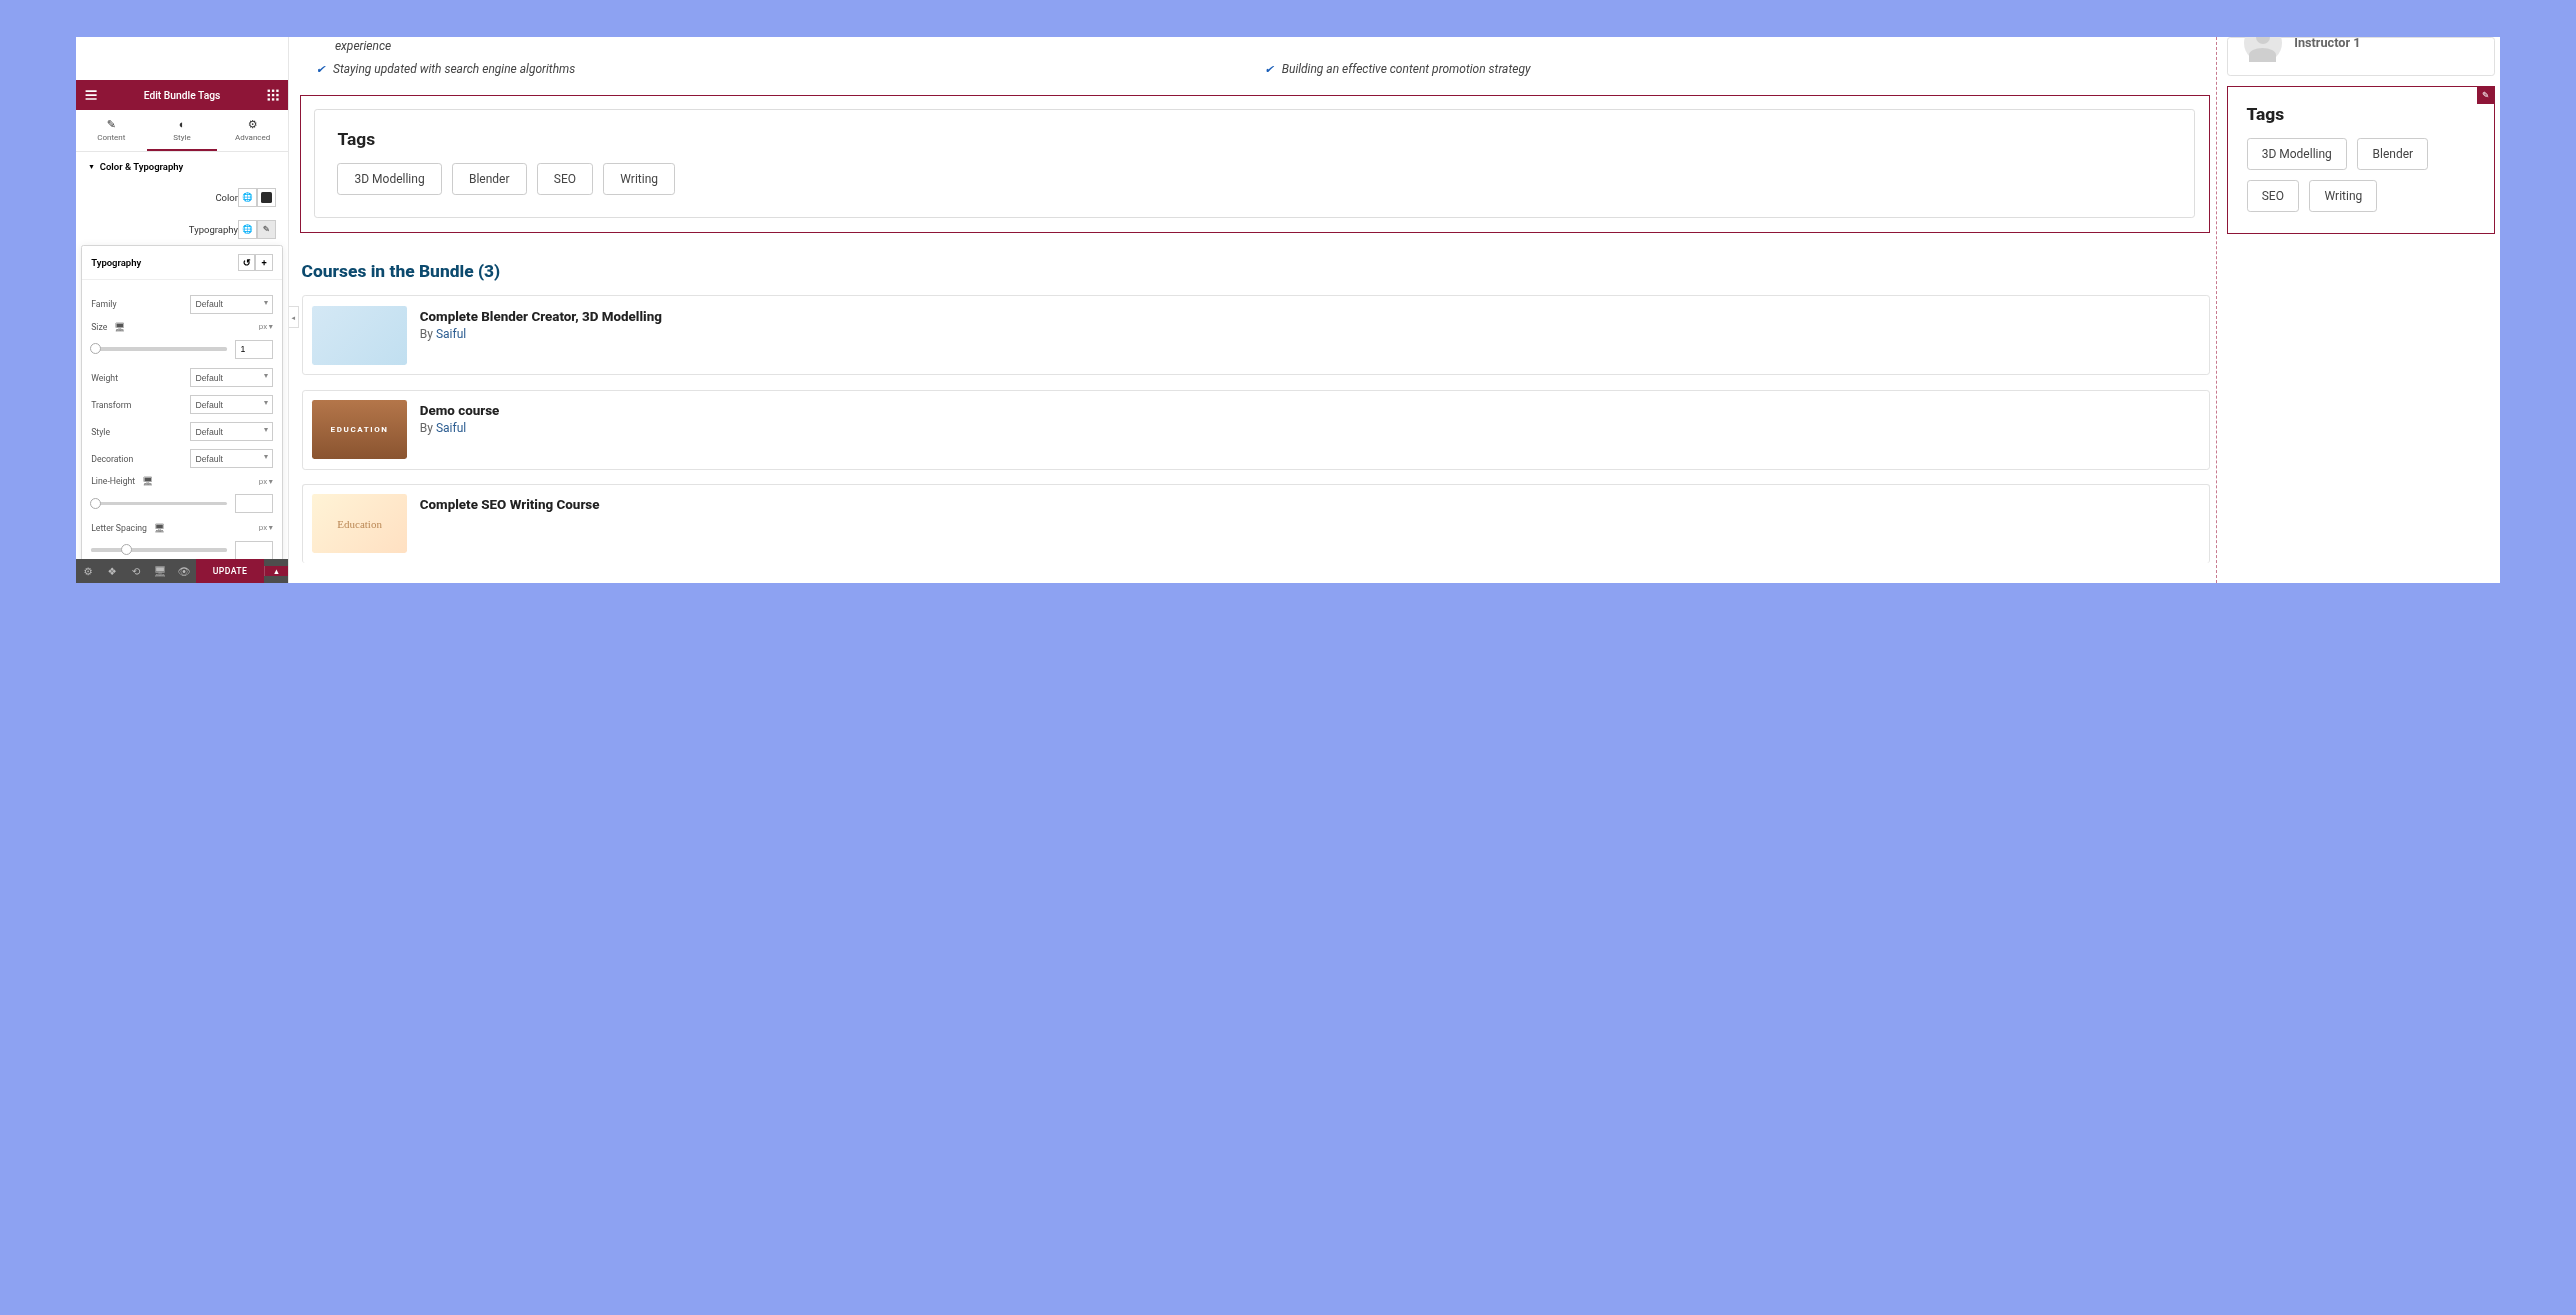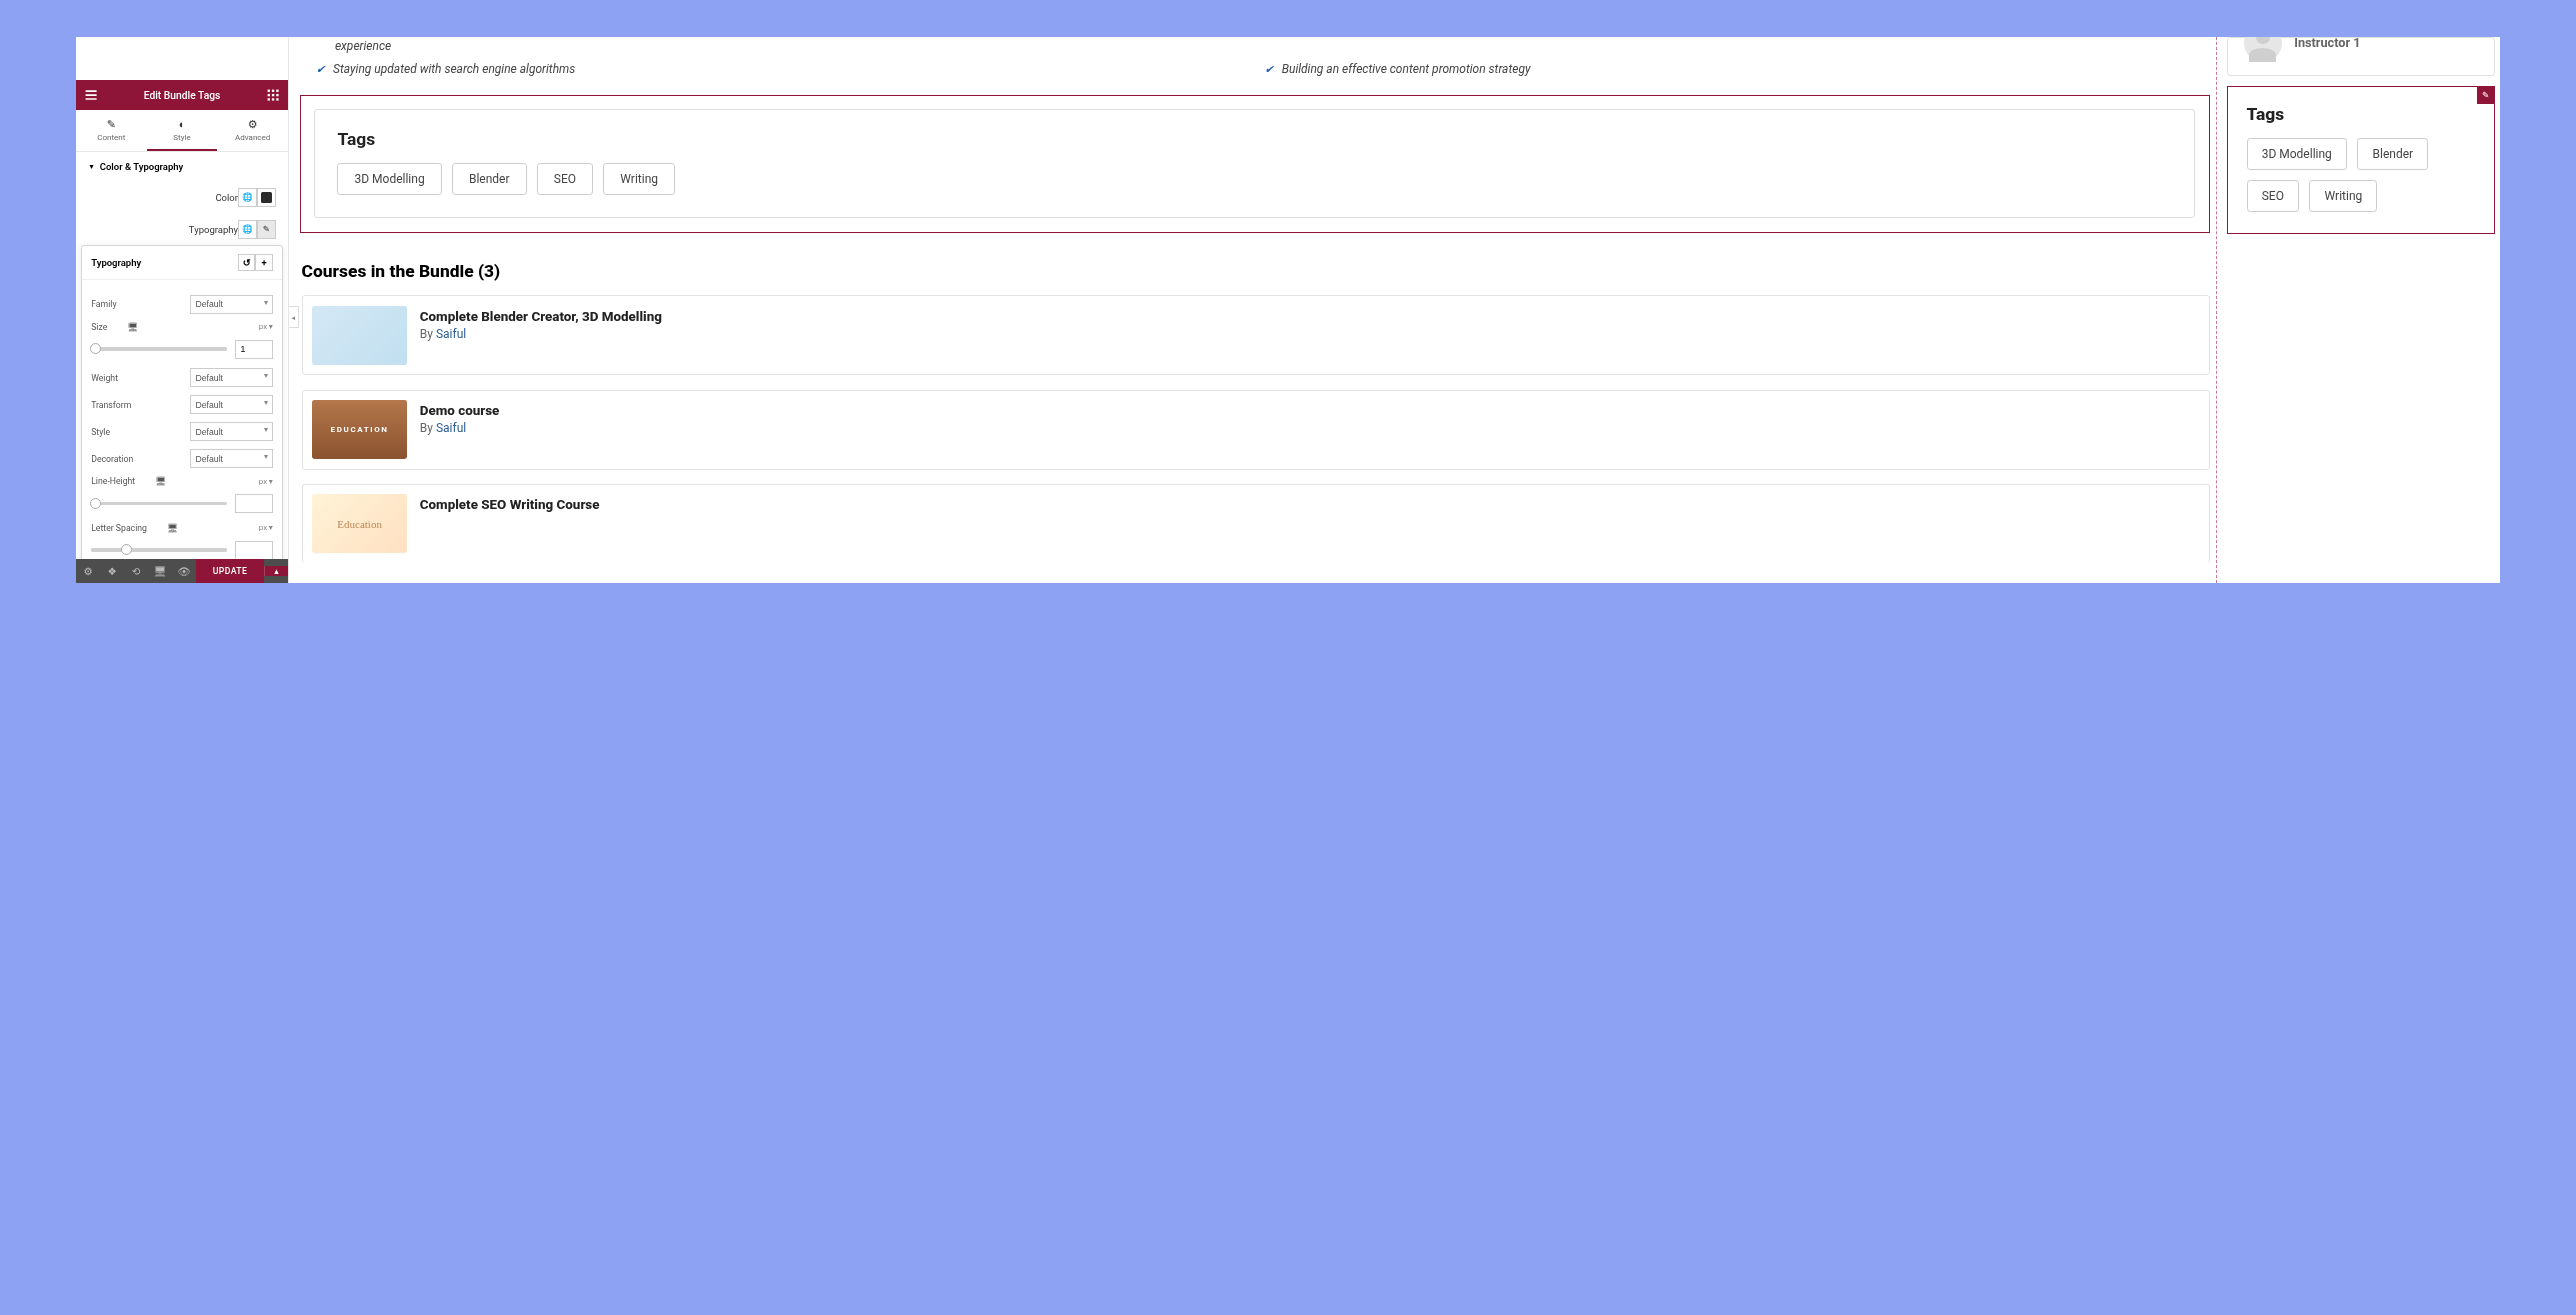--- a/index.html
+++ b/index.html
@@ -27,21 +27,21 @@
 .ctrl-btn { width: 19px; height: 19px; border: 0.8px solid #ccc; background: #fff; display: flex; align-items: center; justify-content: center; cursor: pointer; font-size: 8.7px; }
 .ctrl-btn.dark { background: #e8e8e8; }
 .ctrl-btn .swatch { width: 11px; height: 11px; background: #2b2b2b; border-radius: 1.6px; }
 
 .popover { margin: 0 4.7px; border: 0.8px solid #d5d5d5; border-radius: 2.4px; background: #fff; box-shadow: 0 1.6px 8px rgba(0,0,0,0.08); }
 .pop-head { display: flex; align-items: center; justify-content: space-between; padding: 8px 9.5px; font-size: 9.5px; font-weight: 600; border-bottom: 0.8px solid #eee; }
 .pop-head .mini-btns { display: flex; gap: 0; }
 .mini-btn { width: 17.4px; height: 17.4px; border: 0.8px solid #ccc; background: #fff; display: flex; align-items: center; justify-content: center; font-size: 9.5px; cursor: pointer; }
 .pop-body { padding: 6.3px 9.5px; }
 .pop-row { display: flex; align-items: center; justify-content: space-between; font-size: 8.7px; color: #555; margin: 8px 0; }
-.pop-row .lbl { display: flex; align-items: center; gap: 20px; }
+.pop-row .lbl { display: flex; align-items: center; gap: 7px; }
 .sel { width: 83px; height: 19px; border: 0.8px solid #ccc; font-size: 8.7px; padding: 0 17.4px 0 4.7px; color: #555; background: #fff; appearance: none; position: relative; margin-left: 28px; }
 .sel-wrap { position: relative; display: inline-block; }
 .sel-wrap::after { content: "▾"; position: absolute; right: 4.7px; top: 3.2px; font-size: 8px; color: #888; pointer-events: none; }
 .unit { font-size: 8px; color: #888; display: flex; align-items: center; gap: 1.6px; }
 .slider-row { display: flex; align-items: center; gap: 8px; margin: 3.2px 0 9.5px; }
 .slider { flex: 1; height: 3.2px; background: #d0d0d0; position: relative; border-radius: 1.6px; }
 .slider .thumb { position: absolute; width: 11px; height: 11px; background: #fff; border: 0.8px solid #aaa; border-radius: 50%; top: -4px; left: -1.6px; cursor: pointer; }
 .slider .thumb.mid { left: 22%; }
 .num-in { width: 38px; height: 19px; border: 0.8px solid #ccc; font-size: 8.7px; padding: 0 4.7px; }
 
@@ -61,21 +61,21 @@
 .chk-row { display: flex; gap: 24px; margin-bottom: 4.7px; }
 .chk-item { flex: 1; display: flex; gap: 8px; font-size: 12px; color: #444; line-height: 1.5; }
 .chk-ic { color: #1a5eb8; font-size: 11px; margin-top: 2.4px; flex-shrink: 0; }
 
 .tags-box { border: 1.6px solid #8E1537; margin: 16px 0 8px 4.7px; padding: 0.8px; }
 .tags-inner { border: 0.8px solid #ddd; border-radius: 3.2px; padding: 19px 22px 22px; margin: 12.7px; }
 .tags-title { font-size: 17.4px; font-weight: 700; color: #222; margin-bottom: 14.2px; }
 .tag-pills { display: flex; flex-wrap: wrap; gap: 10.3px; }
 .pill { border: 0.8px solid #ccc; border-radius: 3.2px; padding: 8px 16px; font-size: 12px; color: #444; cursor: pointer; }
 
-.courses-head { font-size: 17.4px; font-weight: 800; color: #000000; margin: 28.5px 0 14.2px 6.3px; }
+.courses-head { font-size: 17.4px; font-weight: 800; color: #0c4a6e; margin: 28.5px 0 14.2px 6.3px; }
 .course-card { border: 0.8px solid #e2e2e2; border-radius: 3.2px; display: flex; gap: 12.7px; padding: 9.5px; margin: 0 0 14.2px 6.3px; }
 .course-thumb { width: 95px; height: 59px; border-radius: 2.4px; background: #ddd; display: flex; align-items: center; justify-content: center; font-size: 8px; color: #666; text-align: center; overflow: hidden; }
 .course-thumb.t1 { background: linear-gradient(135deg, #d4e8f5, #c1dff0); }
 .course-thumb.t2 { background: linear-gradient(#b4764a, #8a5430); color: #fff; font-weight: 700; letter-spacing: 1.6px; }
 .course-thumb.t3 { background: linear-gradient(135deg, #fff3d6, #ffe0c2); }
 .course-meta { display: flex; flex-direction: column; justify-content: flex-start; padding-top: 3.2px; }
 .course-title { font-size: 13.4px; font-weight: 800; color: #222; }
 .course-by { font-size: 12px; color: #666; margin-top: 3.2px; }
 .course-by .auth { color: #2c5d91; }
 

